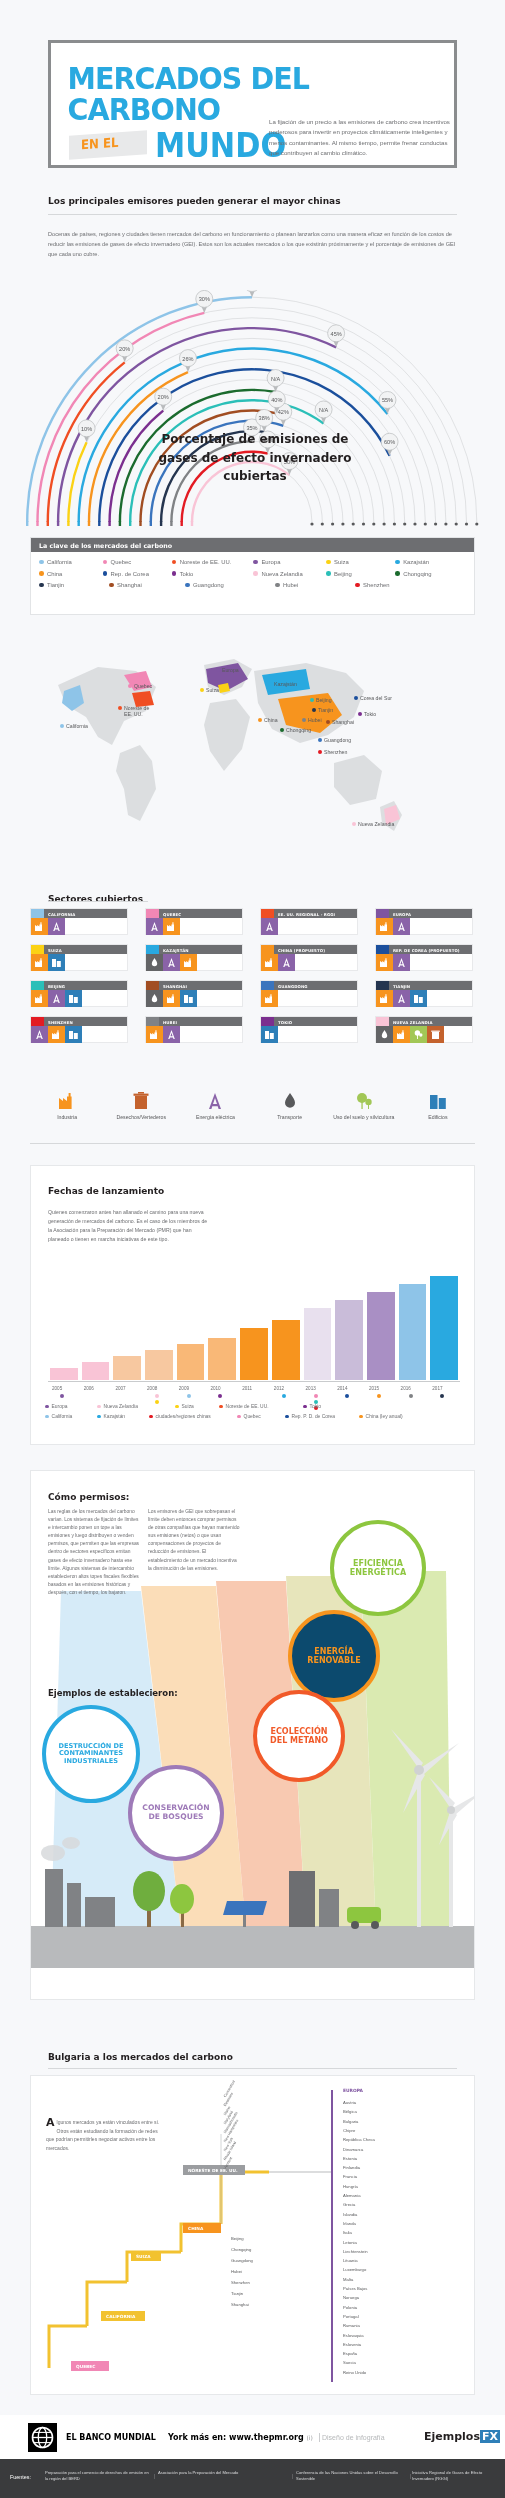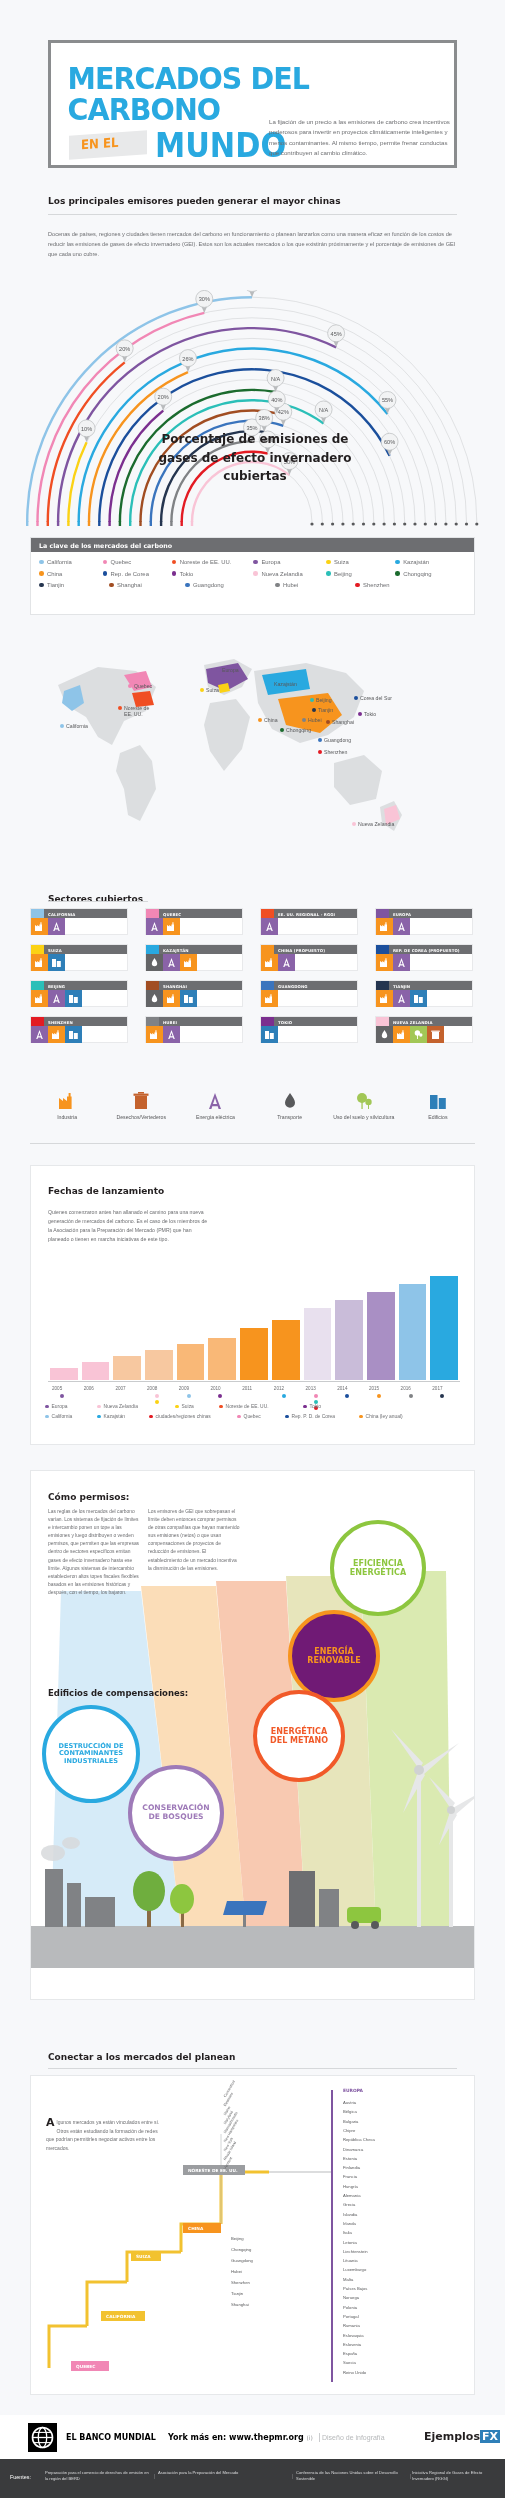--- a/index.html
+++ b/index.html
@@ -1028,40 +1028,40 @@
         <polygon points="420,338 398,306 424,332"></polygon>
         <polygon points="420,338 452,320 424,344"></polygon>
         <polygon points="420,338 408,374 426,344"></polygon>
         <circle cx="420" cy="339" r="4" fill="#d0d2d3"></circle>
       </g>
     </svg>
   </div>
   <div class="sec-head" style="left:48px; top:1492px;">Cómo permisos:</div>
   <div class="cf-col" style="left:48px;">Las reglas de los mercados del carbono varían. Los sistemas de fijación de límites e intercambio ponen un tope a las emisiones y luego distribuyen o venden permisos, que permiten que las empresas dentro de sectores específicos emitan gases de efecto invernadero hasta ese límite. Algunos sistemas de intercambio establecieron altos topes fiscales flexibles basados en las emisiones históricas y después, con el tiempo, los bajaron.</div>
   <div class="cf-col" style="left:148px;">Los emisores de GEI que sobrepasan el límite deben entonces comprar permisos de otras compañías que hayan mantenido sus emisiones (netos) o que usan compensaciones de proyectos de reducción de emisiones. El establecimiento de un mercado incentiva la disminución de las emisiones.</div>
-  <div class="sec-head" style="left:48px; top:1688px; font-size:8.5px;">Edificios de compensaciones:</div>
+  <div class="sec-head" style="left:48px; top:1688px; font-size:8.5px;">Ejemplos de establecieron:</div>
   <div id="bubbles">
       <div class="bubble" style="left: 330px; top: 1520px; width: 96px; height: 96px; border: 4px solid rgb(141, 198, 63); background: rgb(255, 255, 255); color: rgb(141, 198, 63); font-size: 8px;">
         <span>EFICIENCIA ENERGÉTICA</span>
       </div>
-      <div class="bubble" style="left: 288px; top: 1610px; width: 92px; height: 92px; border: 4px solid rgb(247, 148, 30); background: #701a75; color: rgb(247, 148, 30); font-size: 8px;">
+      <div class="bubble" style="left: 288px; top: 1610px; width: 92px; height: 92px; border: 4px solid rgb(247, 148, 30); background: #0c4a6e; color: rgb(247, 148, 30); font-size: 8px;">
         <span>ENERGÍA RENOVABLE</span>
       </div>
       <div class="bubble" style="left: 253px; top: 1690px; width: 92px; height: 92px; border: 4px solid rgb(241, 90, 41); background: rgb(255, 255, 255); color: rgb(241, 90, 41); font-size: 8px;">
-        <span>ENERGÉTICA DEL METANO</span>
+        <span>ECOLECCIÓN DEL METANO</span>
       </div>
       <div class="bubble" style="left: 42px; top: 1705px; width: 98px; height: 98px; border: 4px solid rgb(41, 169, 224); background: rgb(255, 255, 255); color: rgb(41, 169, 224); font-size: 6.6px;">
         <span>DESTRUCCIÓN DE CONTAMINANTES INDUSTRIALES</span>
       </div>
       <div class="bubble" style="left: 128px; top: 1765px; width: 96px; height: 96px; border: 4px solid rgb(158, 122, 184); background: rgb(255, 255, 255); color: rgb(158, 122, 184); font-size: 7.6px;">
         <span>CONSERVACIÓN DE BOSQUES</span>
       </div>
     </div>
 
-  <div class="sec-head" style="left:48px; top:2052px;">Conectar a los mercados del planean</div>
+  <div class="sec-head" style="left:48px; top:2052px;">Bulgaria a los mercados del carbono</div>
   <div class="rule" style="left:48px; top:2068px; width:409px;"></div>
   <div class="con-panel">
     <svg width="445" height="320" viewBox="0 0 445 320" style="position:absolute;left:0;top:0">
       <g stroke="#f2c230" stroke-width="3" fill="none">
         <path d="M18 292 L18 250 L56 250"></path>
         <path d="M56 250 L56 206 L96 206"></path>
         <path d="M96 206 L96 176 L150 176"></path>
         <path d="M150 176 L150 148 L190 148"></path>
         <path d="M190 148 L190 96 L238 96"></path>
       </g>

